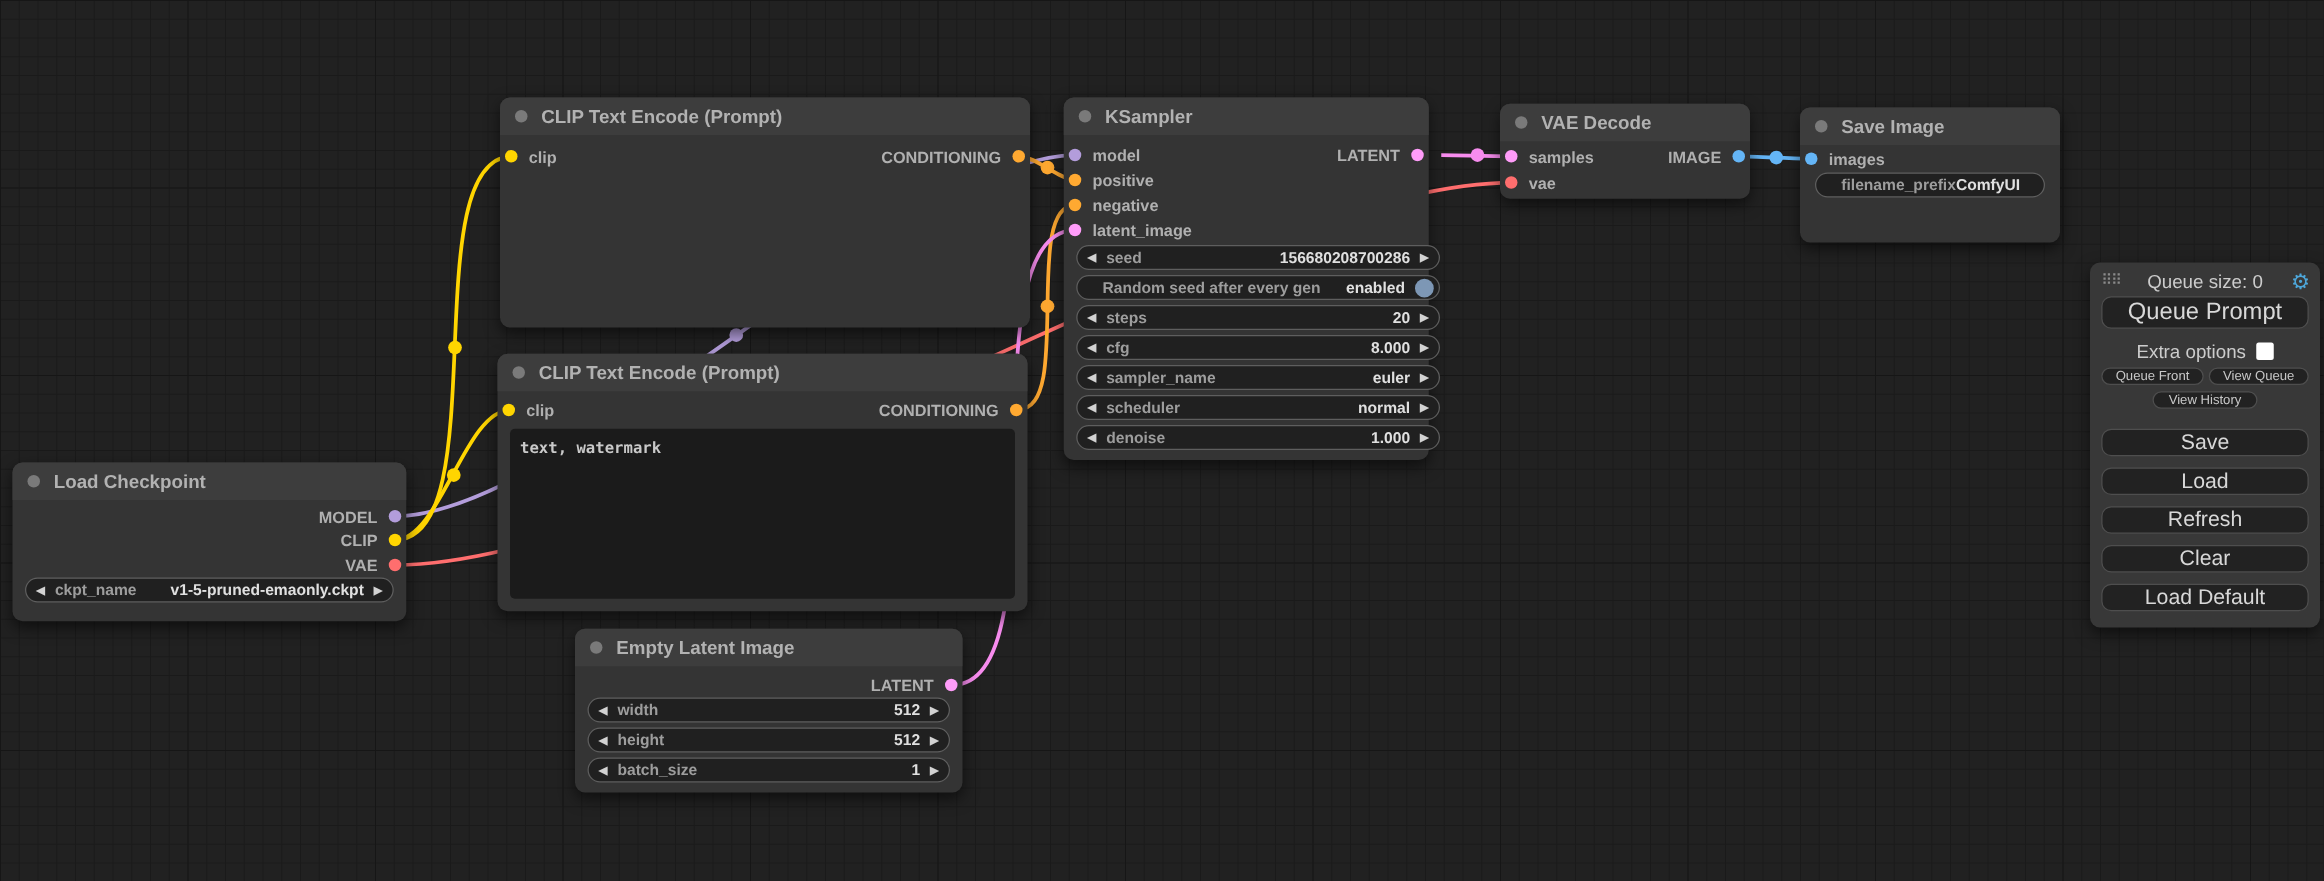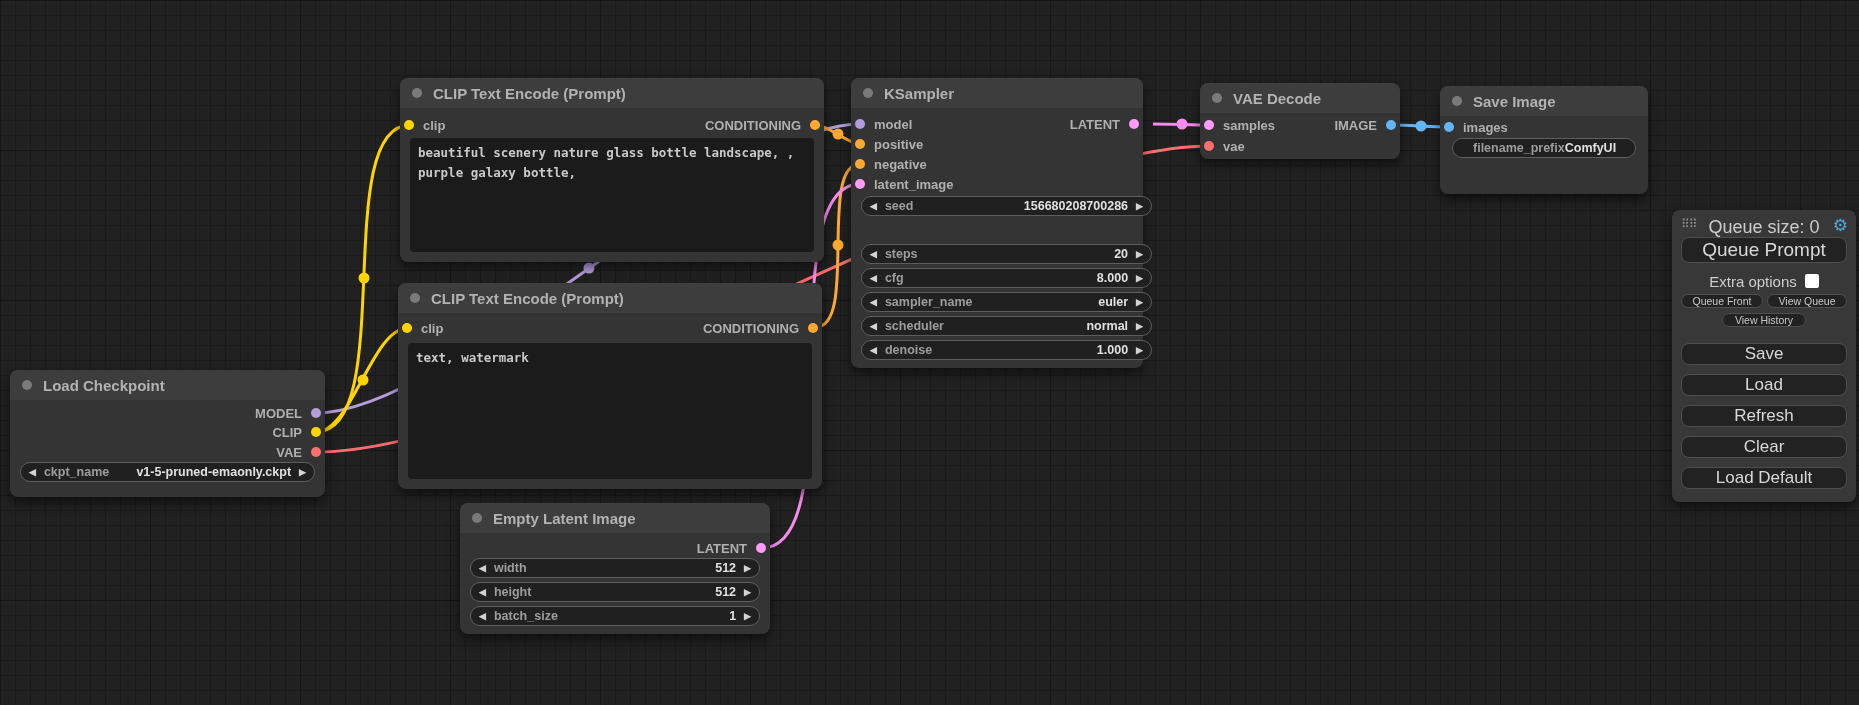--- a/index.html
+++ b/index.html
@@ -48,21 +48,21 @@
     font-family:"DejaVu Sans Mono",monospace;font-size:12.5px;line-height:1.6;
     padding:5px 8px;box-sizing:border-box;white-space:pre-wrap;overflow:hidden;
   }
   
   .qpanel{
     position:absolute;left:1672px;top:210px;width:184px;height:292px;z-index:3;
     background:#383838;border-radius:8px;box-shadow:0 5px 12px rgba(0,0,0,.55);
   }
   .qhead{position:absolute;left:0;right:0;top:5px;height:20px;}
   .qhandle{position:absolute;left:9px;top:2px;color:#8a8a8a;font-size:12px;letter-spacing:-1px;}
-  .qsize{position:absolute;left:0;right:0;top:2px;text-align:center;color:#cccccc;font-size:18px;}
+  .qsize{position:absolute;left:0;right:0;top:2px;text-align:center;color:#cccccc;font-size:15px;}
   .qgear{position:absolute;right:8px;top:0px;color:#4DA6D9;font-size:17px;}
   .qbtn{
     position:absolute;background:#222222;border:1px solid #4e4e4e;border-radius:8px;
     color:#d8d8d8;display:flex;align-items:center;justify-content:center;box-sizing:border-box;
   }
   .qbtn.big{left:9px;width:166px;height:26px;font-size:19px;}
   .qbtn.mid{left:9px;width:166px;height:22px;font-size:17px;}
   .qbtn.small{height:14px;font-size:10.5px;border-radius:9px;color:#c8c8c8;}
   .qextra{position:absolute;left:0;right:0;top:62px;height:18px;display:flex;align-items:center;justify-content:center;color:#cccccc;font-size:15px;}
   .qcheck{width:14px;height:14px;background:#ffffff;margin-left:8px;border-radius:2px;}
@@ -128,21 +128,20 @@
       <span>CLIP Text Encode (Prompt)</span>
     </div>
     <div class="slot in" style="top:38px;">
       <span class="pd c-clip"></span>
         <span>clip</span>
     </div>
     <div class="slot out" style="top:38px;">
       <span>CONDITIONING</span>
         <span class="pd c-cond"></span>
     </div>
-    <div class="prompt" style="left:10px;top:60px;width:404px;height:114px;">beautiful scenery nature glass bottle landscape, , purple galaxy bottle,</div>
   </div>
 
   <div class="node" style="left:398px;top:283px;width:424px;height:206px;">
     <div class="ntitle">
       <span class="tdot"></span>
       <span>CLIP Text Encode (Prompt)</span>
     </div>
     <div class="slot in" style="top:36px;">
       <span class="pd c-clip"></span>
         <span>clip</span>
@@ -206,20 +205,25 @@
     </div>
     <div class="slot out" style="top:37px;">
       <span>LATENT</span>
         <span class="pd c-latent"></span>
     </div>
     <div class="widget" style="left:10px;top:118px;width:291px;">
       <span class="warr">◀</span>
       <span class="wlabel">seed</span>
       <span class="wvalue">156680208700286</span>
       <span class="warr">▶</span>
+    </div>
+    <div class="widget noarr" style="left:10px;top:142px;width:291px;">
+      <span class="wlabel">Random seed after every gen</span>
+      <span class="wvalue">enabled</span>
+      <span class="toggle-knob"></span>
     </div>
     <div class="widget" style="left:10px;top:166px;width:291px;">
       <span class="warr">◀</span>
       <span class="wlabel">steps</span>
       <span class="wvalue">20</span>
       <span class="warr">▶</span>
     </div>
     <div class="widget" style="left:10px;top:190px;width:291px;">
       <span class="warr">◀</span>
       <span class="wlabel">cfg</span>

